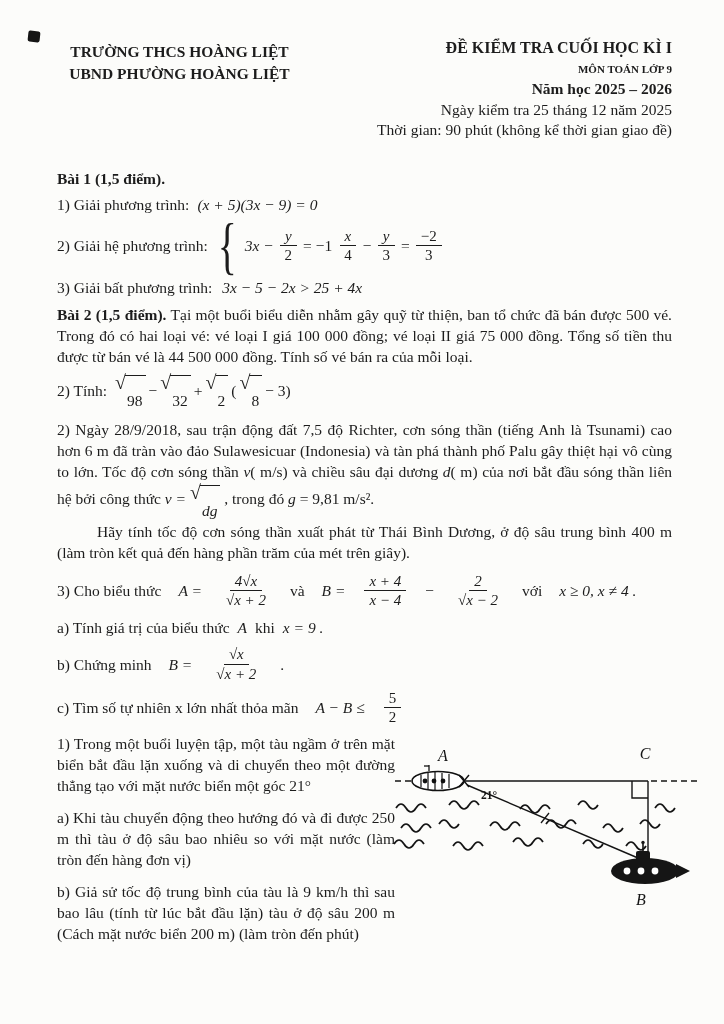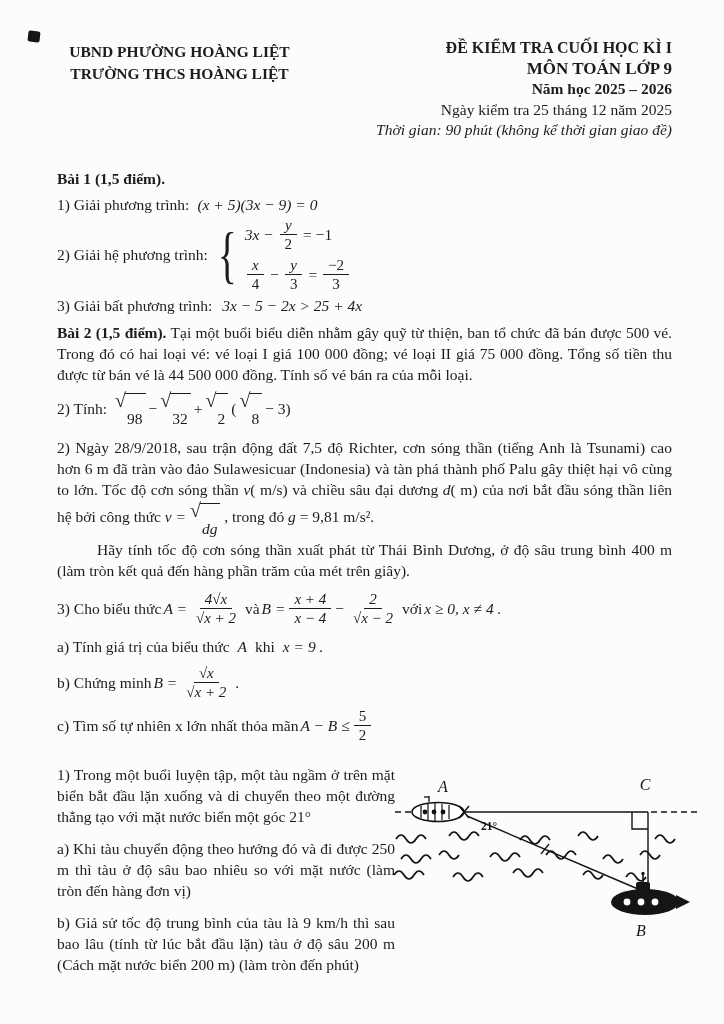--- a/index.html
+++ b/index.html
@@ -13,73 +13,73 @@
   p { margin:0; }
   .b { font-weight:bold; }
   .mi { font-style:italic; }
   .jst { text-align:justify; }
 
   
   .hdr { display:flex; justify-content:space-between; }
   .hdr-left { width:245px; text-align:center; font-weight:bold; padding-top:3px; line-height:22px; }
   .hdr-right { width:345px; text-align:right; line-height:20.5px; }
   .hdr-right .t1 { font-weight:bold; font-size:16px; }
-  .hdr-right .t2 { font-weight:bold; font-size:17px; }
+  .hdr-right .t2 { font-weight:bold; font-size:11px; }
   .hdr-right .t3 { font-weight:bold; }
-  .hdr-right .t5 { font-style:italic; }
+  .hdr-right .t5 { }
 
   
   .frac { display:inline-flex; flex-direction:column; align-items:center; vertical-align:middle; margin:0 2px; line-height:1.08; font-size:15px; }
   .frac .fn { padding:0 5px 1px; border-bottom:1.4px solid #1c1c1c; }
   .frac .fd { padding:1px 5px 0; }
   .sqrt { display:inline-flex; align-items:flex-start; vertical-align:middle; }
   .sqrt .sgn { font-size:20px; line-height:20px; }
   .sqrt .rad { border-top:1.4px solid #1c1c1c; line-height:17px; padding:16px 3px 0 2px; margin-top:3px; margin-left:-1px; }
 
-  .row { display:flex; align-items:center; gap:2px; }
+  .row { display:flex; align-items:center; gap:17px; }
   .brow { display:flex; align-items:flex-start; gap:8px; }
 
   .b1-title { margin-top:27px; }
   .q1line { margin-top:5px; }
   .sysrow { margin-top:2px; display:flex; align-items:center; gap:6px; }
   .brace { font-size:64px; font-weight:400; line-height:0.9; transform:scaleX(0.62); transform-origin:center; margin:0 -4px 0 -2px; }
-  .sys-eqs { display:flex; flex-direction:column; gap:5px; }
+  .sys-eqs { display:flex; flex-direction:row; gap:5px; }
   .sys-eqs .eq { display:flex; align-items:center; gap:4px; }
   .q3line { margin-top:3px;gap:10px; }
   .b2p { margin-top:6px; }
   .b3-title { margin-top:10px; }
   .b3q1 { margin-top:5px; display:flex; align-items:center; gap:8px; }
   .radexpr { display:inline-flex; align-items:center; gap:3px; }
   .b3q2 { margin-top:10px; }
   .b3q2b { margin-top:2px; text-indent:40px; }
   .b3q3 { margin-top:10px; }
   .b3a { margin-top:9px; }
   .b3b { margin-top:8px; }
   .b3c { margin-top:8px; }
   .b4-title { margin-top:10px; }
-  .b4 { position:relative; margin-top:21px; }
+  .b4 { position:relative; margin-top:8px; }
   .b4col { width:338px; text-align:justify; }
   .b4col p + p { margin-top:11px; }
   .fig { position:absolute; left:336px; top:12px; width:322px; height:174px; }
   .fig svg { display:block; }
   .fig text { font-family:"Liberation Serif","DejaVu Serif",serif; fill:#141414; }
 
   .corner-mark { position:absolute; left:28px; top:31px; width:12px; height:11px; background:#151515; border-radius:2px; transform:rotate(6deg); }
 </style>
 </head>
 <body>
 
 <div class="page">
   <div class="corner-mark"></div>
   <div class="doc">
 
     <div class="hdr">
       <div class="hdr-left">
+        <div>TRƯỜNG THCS HOÀNG LIỆT</div>
         <div>UBND PHƯỜNG HOÀNG LIỆT</div>
-        <div>TRƯỜNG THCS HOÀNG LIỆT</div>
       </div>
       <div class="hdr-right">
         <div class="t1">ĐỀ KIỂM TRA CUỐI HỌC KÌ I</div>
         <div class="t2">MÔN TOÁN LỚP 9</div>
         <div class="t3">Năm học 2025 – 2026</div>
         <div class="t4">Ngày kiểm tra 25 tháng 12 năm 2025</div>
         <div class="t5">Thời gian: 90 phút (không kể thời gian giao đề)</div>
       </div>
     </div>
 

